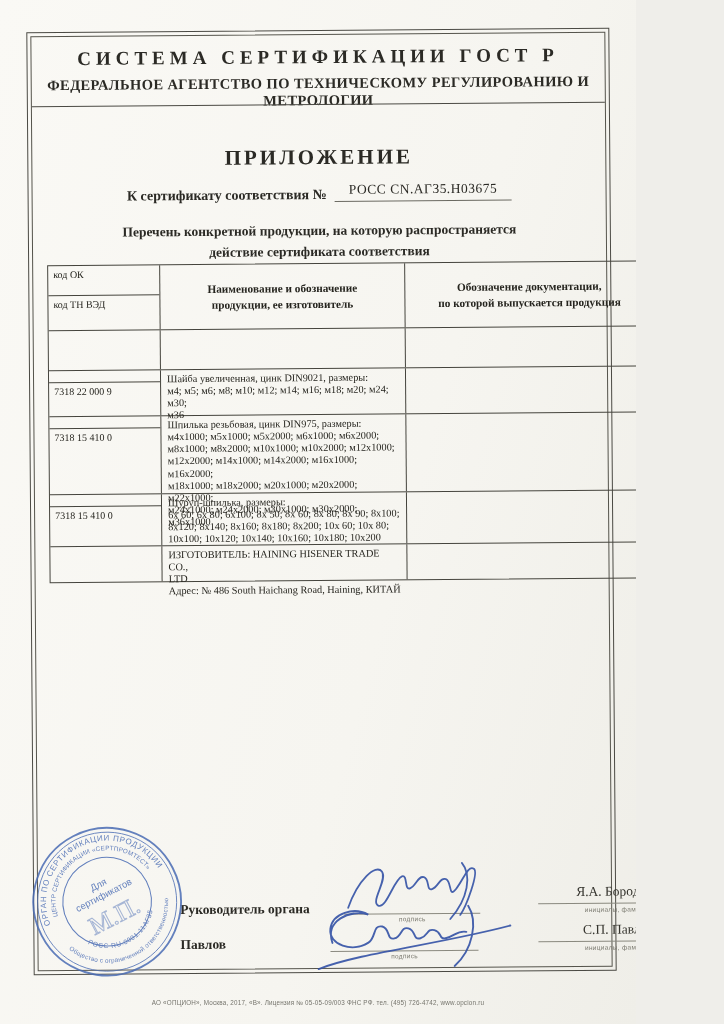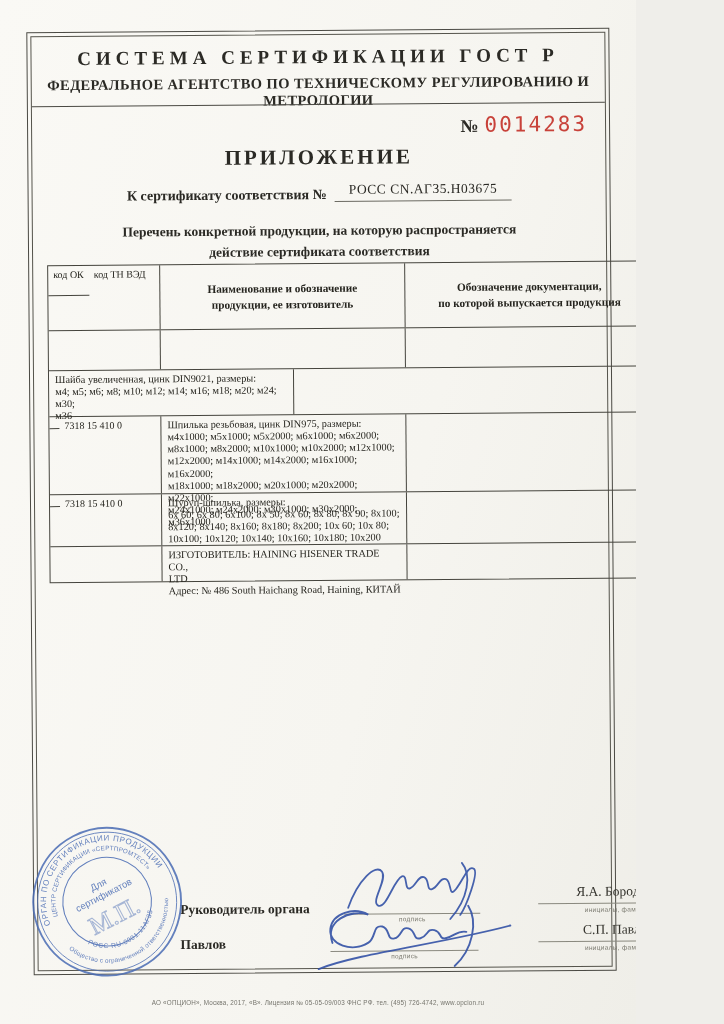--- a/index.html
+++ b/index.html
@@ -65,21 +65,21 @@
     white-space:pre-line;
   }
 
   
   .tbl {
     position:absolute; left:14px; top:228px; width:607px;
     border:1.2px solid #45443d;
   }
   .trow { display:flex; width:100%; }
   .trow + .trow { border-top:1px solid #45443d; }
-  .c1 { width:112px; border-right:1px solid #45443d; display:flex; flex-direction:row; }
+  .c1 { width:112px; border-right:1px solid #45443d; display:flex; flex-direction:column; }
   .c2 { width:245px; border-right:1px solid #45443d; }
   .c3 { flex:1; }
   .c1 .sub-top { border-bottom:1px solid #45443d; }
   .cell-pad { padding:3px 5px; }
   .code-text { font-size:10px; line-height:1.25; white-space:pre-line; }
   .prod-text { font-size:10.3px; line-height:1.18; white-space:pre-line; padding:3px 6px; }
   .th-mid {
     display:flex; align-items:center; justify-content:center; text-align:center;
     font-size:11.3px; font-weight:bold; line-height:1.45; height:100%;
     white-space:pre-line;
@@ -126,23 +126,20 @@
 <body>
 
 <div class="sheet">
   <div class="frame-outer">
     <div class="frame-inner">
 
       <div class="hdr-line1">СИСТЕМА СЕРТИФИКАЦИИ ГОСТ Р</div>
       <div class="hdr-line2">ФЕДЕРАЛЬНОЕ АГЕНТСТВО ПО ТЕХНИЧЕСКОМУ РЕГУЛИРОВАНИЮ И МЕТРОЛОГИИ</div>
       <div class="hdr-sep"></div>
 
-      <div class="doc-number">
-        <span class="num-prefix">№</span><span class="num-value">0014283</span>
-      </div>
 
       <div class="title">ПРИЛОЖЕНИЕ</div>
       <div class="subtitle">
         <span>К сертификату соответствия №</span><span class="cert-no-wrap"><span class="cert-no">РОСС CN.АГ35.Н03675</span></span>
       </div>
       <div class="desc">Перечень конкретной продукции,  на которую распространяется
 действие сертификата соответствия</div>
 
       <div class="tbl">
 
@@ -167,20 +164,24 @@
           </div>
           <div class="c2">
               <div class="prod-text"></div>
             </div>
           <div class="c3">
               <div class="prod-text"></div>
             </div>
         </div>
 
         <div class="trow r2">
+          <div class="c1">
+            <div class="sub-top cell-pad code-text"></div>
+            <div class="cell-pad code-text code-mid">7318 22 000 9</div>
+          </div>
           <div class="c2">
               <div class="prod-text">Шайба увеличенная, цинк DIN9021, размеры:
 м4; м5; м6; м8; м10; м12; м14; м16; м18; м20; м24;  м30;
 м36</div>
             </div>
           <div class="c3">
               <div class="prod-text"></div>
             </div>
         </div>
 

